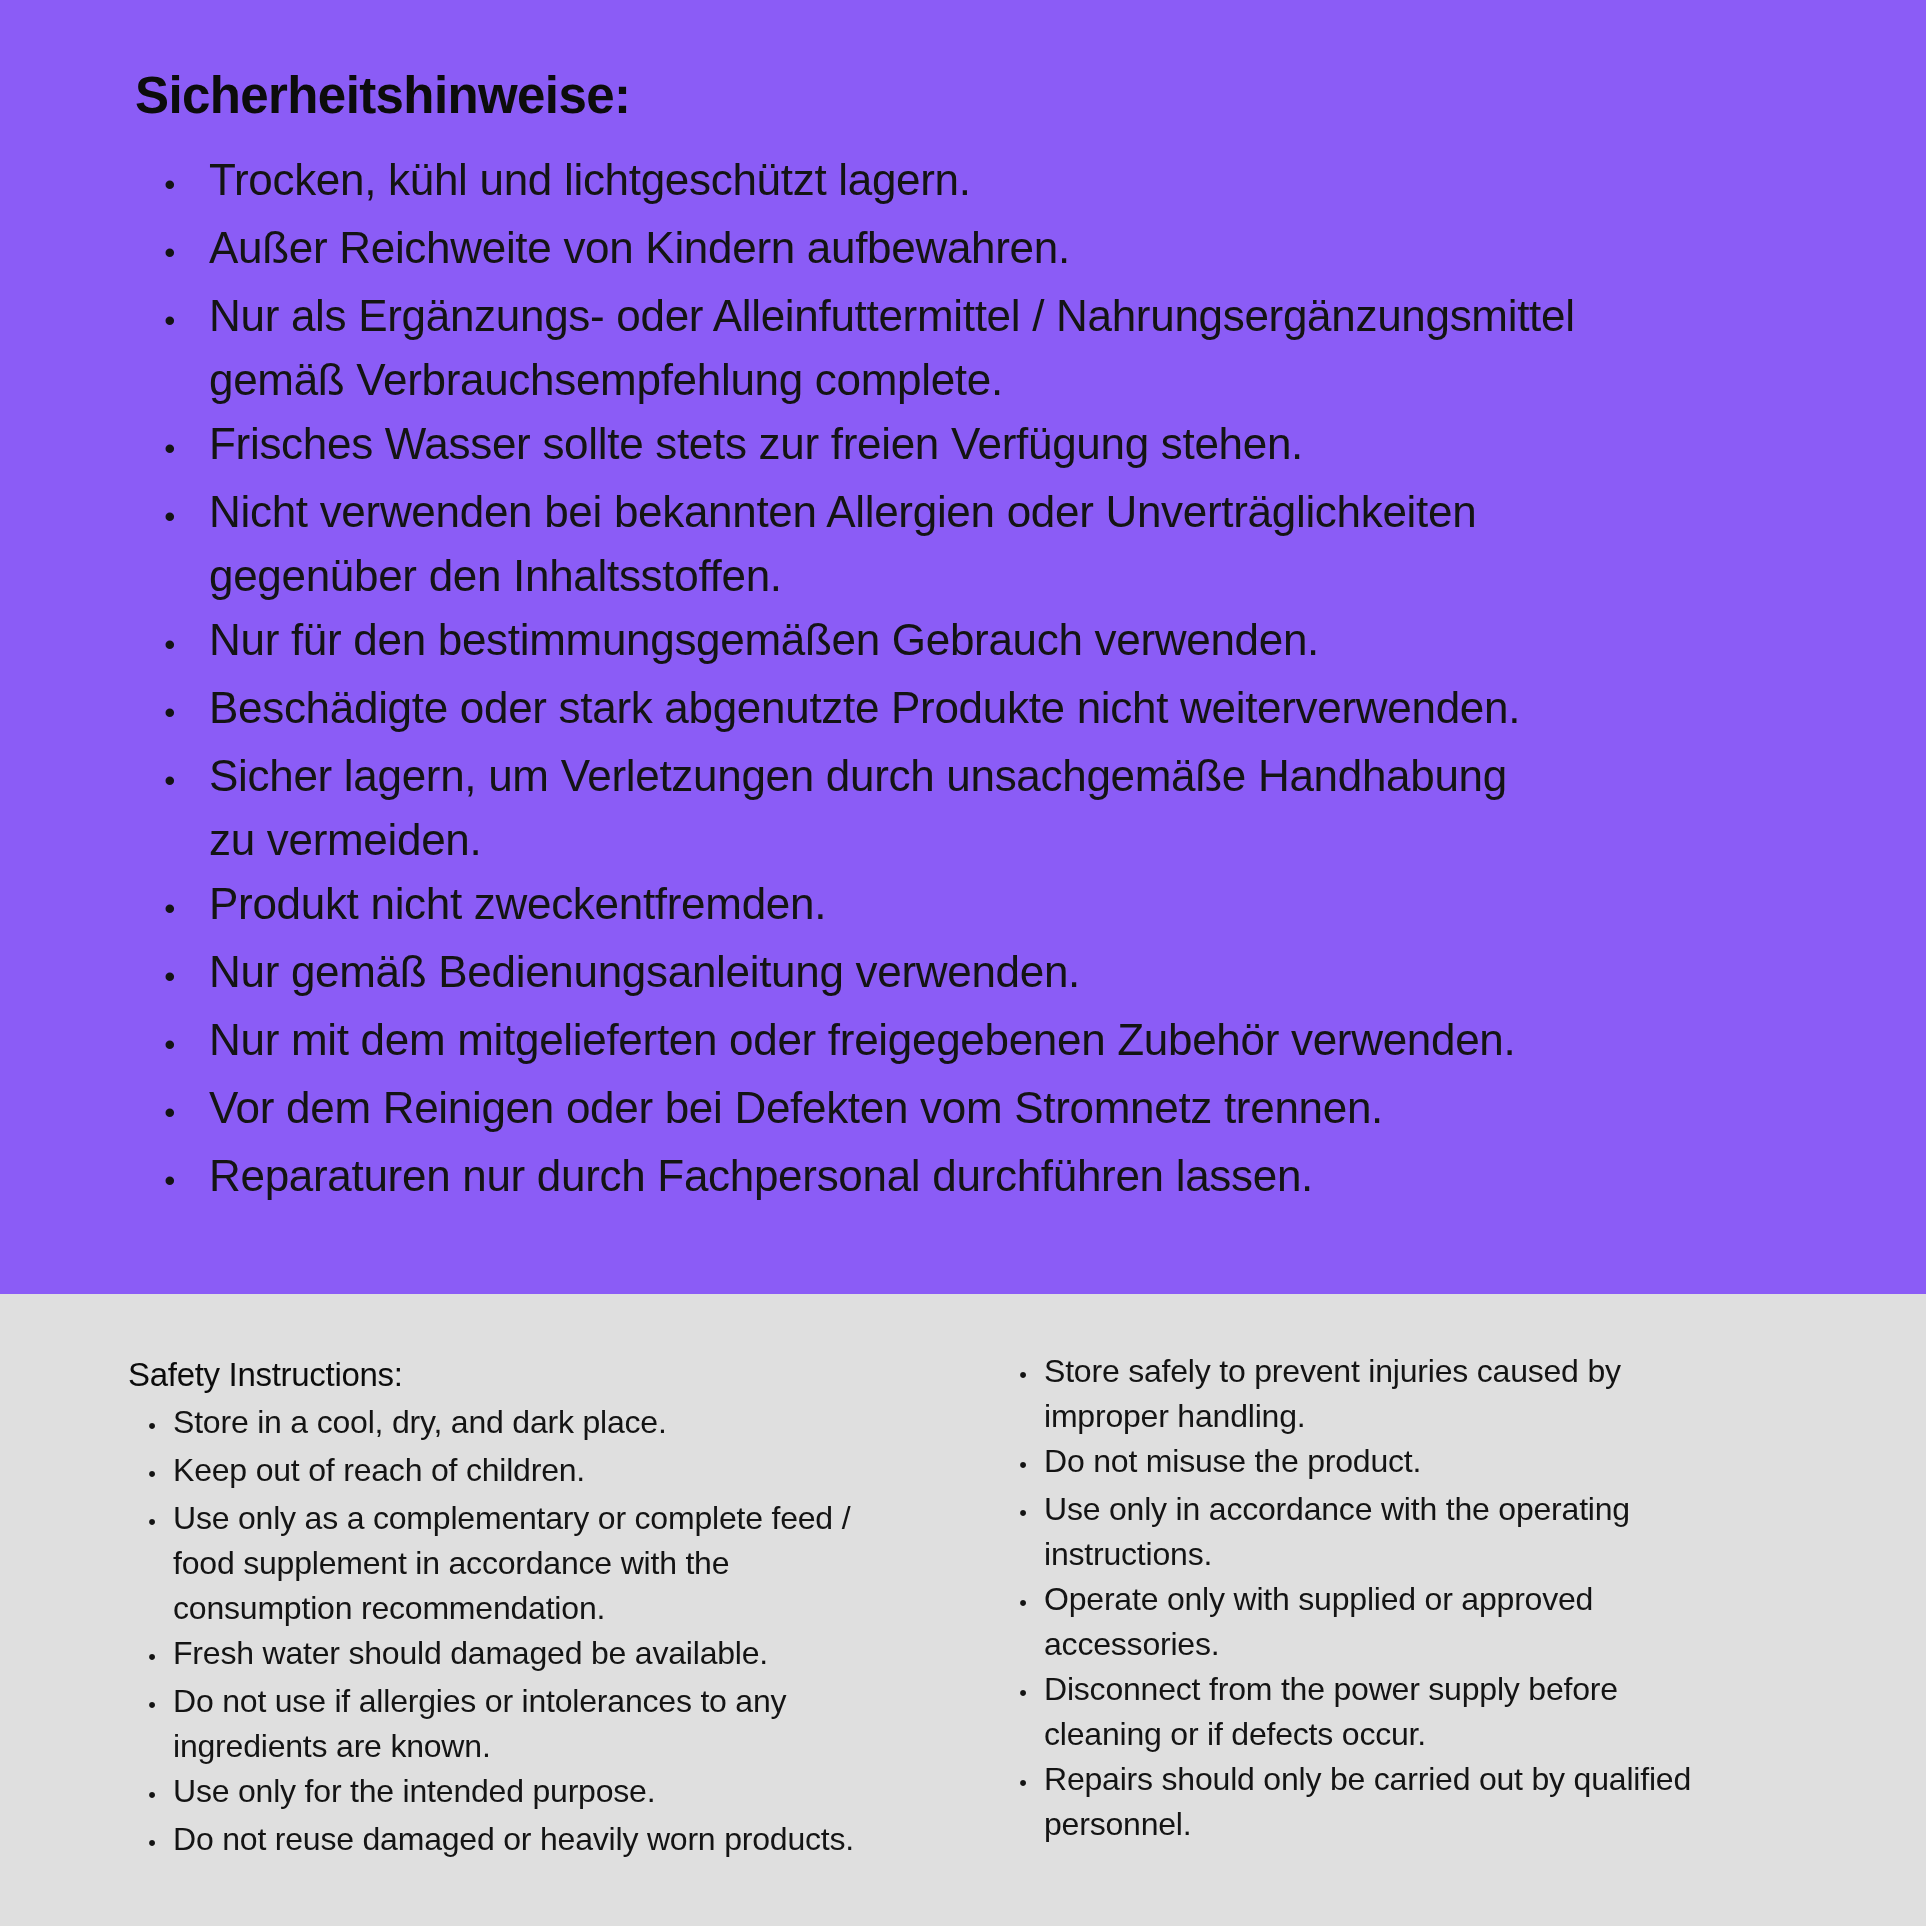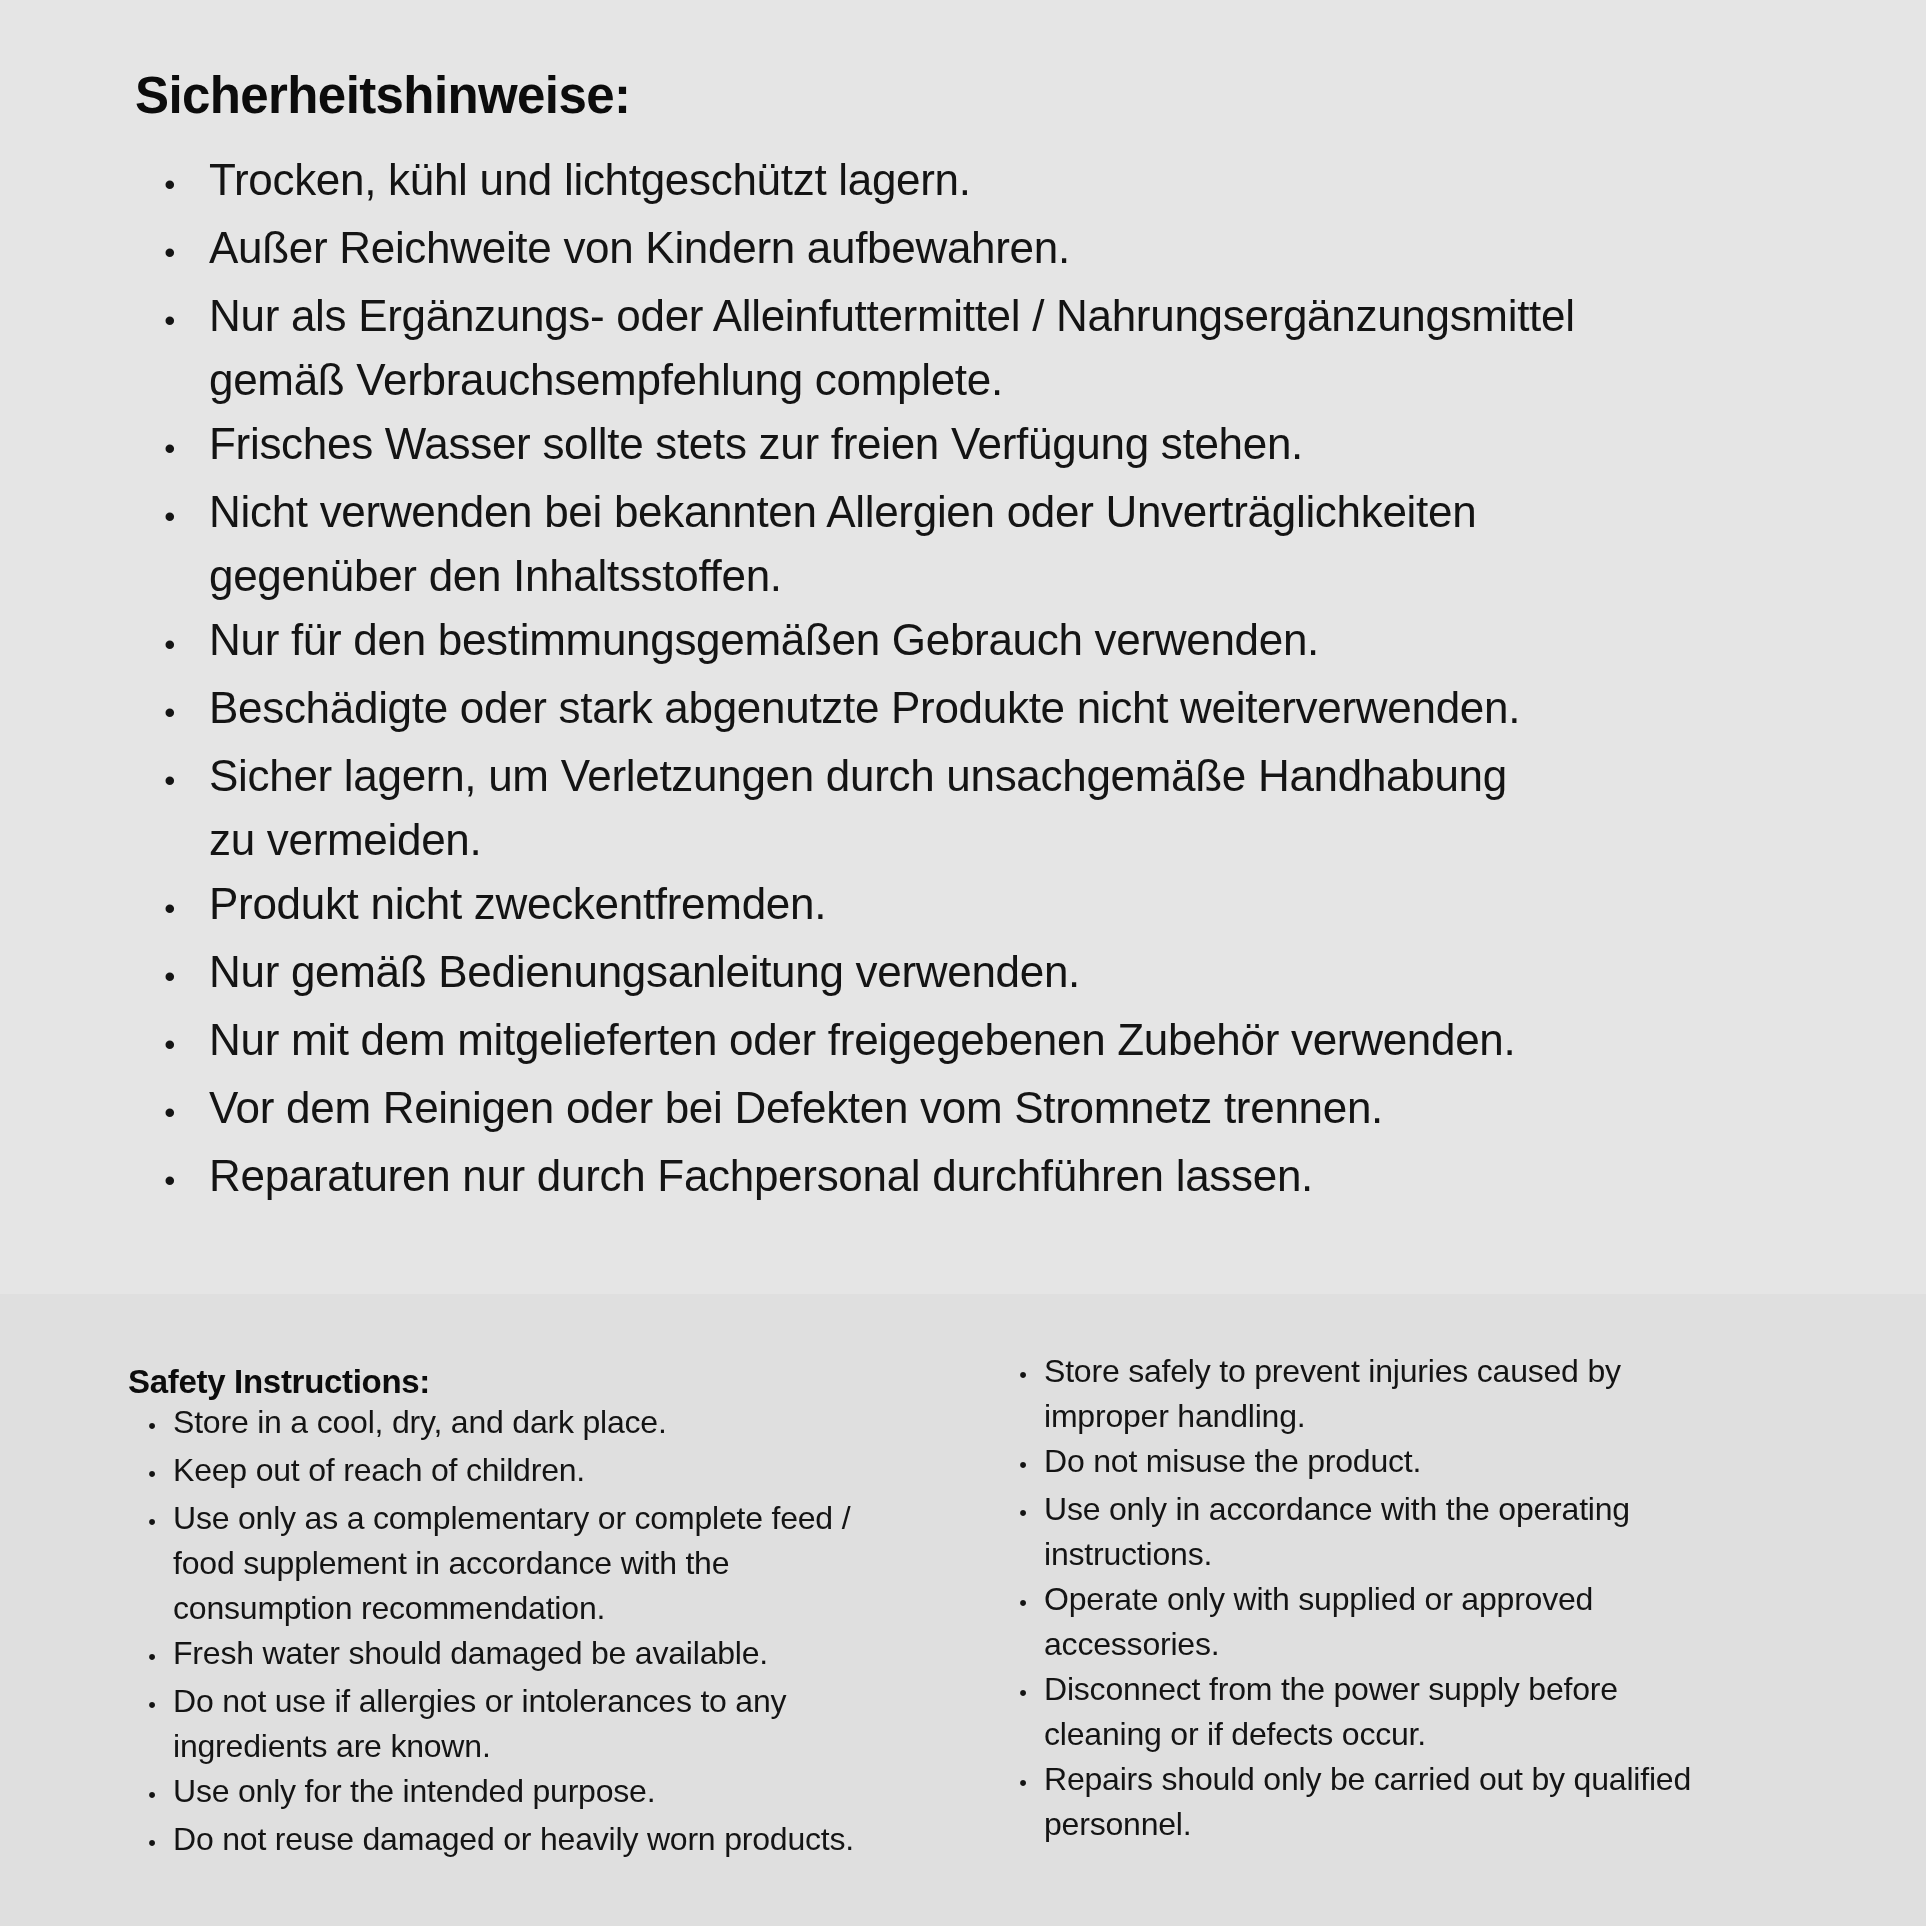--- a/index.html
+++ b/index.html
@@ -5,21 +5,21 @@
   html, body { margin: 0; padding: 0; }
   body {
     width: 1926px; height: 1926px;
     background: #ffffff;
     font-family: "Liberation Sans", sans-serif;
     color: #161616;
   }
   .page {
     position: relative;
     width: 1926px; height: 1926px;
-    background: #e5e5e5;
+    background: #8b5cf6;
     overflow: hidden;
   }
 
   
   .de-title {
     position: absolute;
     left: 135px; top: 68px;
     font-size: 51px;
     font-weight: 700;
     letter-spacing: -0.6px;
@@ -48,23 +48,23 @@
 
   
   .bottom-section {
     position: absolute;
     left: 0; top: 1294px;
     width: 1926px; height: 632px;
     background: #dfdfdf;
   }
   .en-title {
     position: absolute;
-    left: 128px; top: 65px;
+    left: 128px; top: 58px;
     font-size: 33px;
-    font-weight: 700;
+    font-weight: 400;
     letter-spacing: -0.3px;
     line-height: 45px;
     color: #0c0c0c;
     white-space: nowrap;
   }
   .en-col {
     font-size: 32px;
     line-height: 45px;
     letter-spacing: -0.2px;
     color: #141414;

